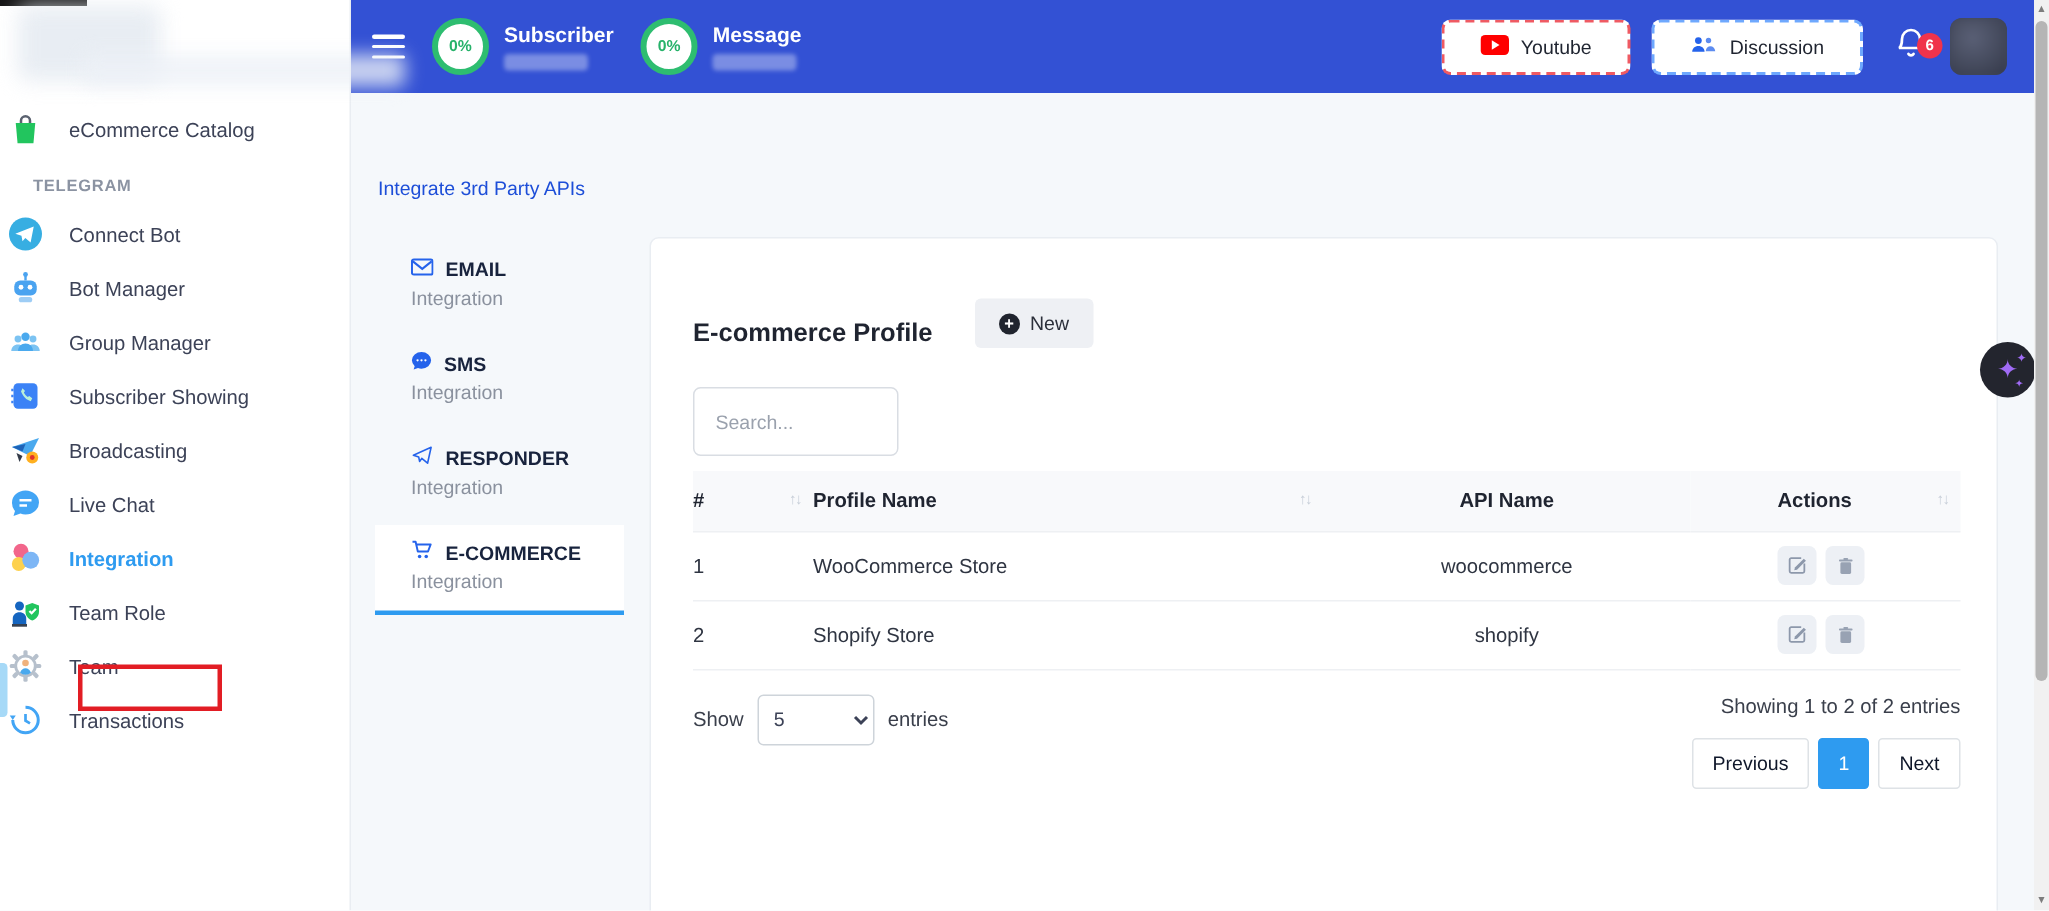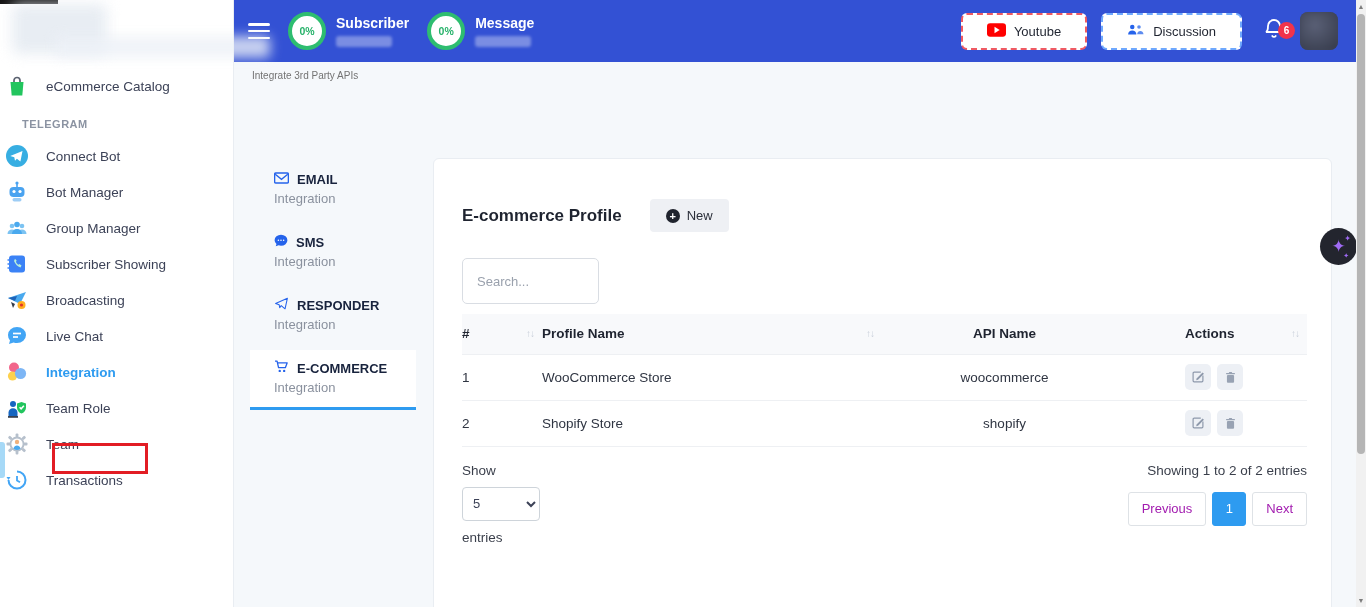--- a/index.html
+++ b/index.html
@@ -33,55 +33,55 @@
   .dash-btn.red { border:2px dashed #ef5a63; }
   .dash-btn.blue { border:2px dashed #6ea8fe; }
   .bell-wrap { position:relative; margin-left:6px; cursor:pointer; }
   .bell-badge { position:absolute; right:-9px; top:5px; width:17px; height:17px; background:#f0334b; color:#fff; border-radius:50%; font-size:10px; font-weight:bold; display:flex; align-items:center; justify-content:center; }
   .avatar { width:38px; height:38px; border-radius:8px; background:#3f4457; overflow:hidden; cursor:pointer; }
   .avatar i { display:block; width:100%; height:100%; background:radial-gradient(circle at 40% 35%, #5a6076, #343949); filter:blur(2px); }
 
   
   .content { position:absolute; left:234px; top:62px; width:1122px; height:545px; background:#f5f8fb; }
   .page-title { font-size:22px; font-weight:bold; color:#1f2430; padding:28px 0 0 18px; }
-  .page-subtitle { font-size:10px; color:#737373; padding:8px 0 0 18px; }
+  .page-subtitle { font-size:13px; color:#1d4ed8; padding:8px 0 0 18px;margin-top:48px; }
 
   .subnav { position:absolute; left:16px; top:100px; width:166px; }
   .subnav-item { padding:10px 0 10px 24px; margin-bottom:8px; cursor:pointer; }
   .subnav-item .t { display:flex; align-items:center; gap:8px; font-size:13px; font-weight:bold; color:#18233d; }
   .subnav-item .s { font-size:13px; color:#8a919e; margin-top:4px; }
   .subnav-item.active { background:#ffffff; border-bottom:3px solid #2e9bf0; padding-bottom:12px; }
 
   .card { position:absolute; left:199px; top:96px; width:899px; height:540px; background:#ffffff; border:1px solid #e9edf2; border-radius:6px; padding:40px 28px 20px 28px; }
-  .card-head { display:flex; align-items:center; gap:28px; }
+  .card-head { display:flex; align-items:flex-end; gap:28px; }
   .card-title { font-size:17px; font-weight:bold; color:#1f2430; }
   .new-btn { display:flex; align-items:center; gap:7px; background:#eef0f4; border:none; border-radius:4px; padding:9px 16px; font-size:13px; color:#2b2f3a; cursor:pointer; font-family:inherit; }
   .plus-ic { width:14px; height:14px; border-radius:50%; background:#20242e; color:#fff; font-size:11px; line-height:14px; text-align:center; font-weight:bold; }
   .search-input { margin-top:26px; width:137px; height:46px; border:1px solid #d9dde3; border-radius:5px; padding:0 14px; font-size:13px; color:#3c4257; font-family:Liberation Sans, sans-serif; outline:none; display:block; }
   .search-input::placeholder { color:#9aa1ad; }
 
   table.grid { margin-top:10px; width:845px; border-collapse:collapse; }
   .grid th { background:#f8f9fb; height:40px; font-size:13.5px; color:#1f2430; text-align:left; font-weight:bold; }
   .grid td { height:46px; font-size:13.5px; color:#2f3542; border-bottom:1px solid #eef0f3; }
   .grid thead tr { border-bottom:1px solid #eef0f3; }
   .col-num { width:80px; } .col-profile { width:340px; } .col-api { width:245px; } .col-actions { width:180px; }
   .th-inner { display:flex; align-items:center; justify-content:space-between; padding-right:8px; }
   .sorter { font-size:10px; color:#c8cfd9; letter-spacing:-1px; cursor:pointer; }
   .sorter::before { content:"↑↓"; }
   .cell-center { text-align:center !important; }
   .actions-pad { padding-left:58px; }
   .act-btn { width:26px; height:26px; border-radius:5px; background:#edf0f5; border:none; display:inline-flex; align-items:center; justify-content:center; margin-right:6px; cursor:pointer; }
 
   .tfoot-row { display:flex; align-items:flex-start; justify-content:space-between; margin-top:16px; width:845px; }
-  .show-group { display:flex; align-items:flex-start; gap:9px; font-size:13.5px; color:#3a3f4b;flex-direction:column; }
+  .show-group { display:flex; align-items:center; gap:9px; font-size:13.5px; color:#3a3f4b; }
   .show-select { width:78px; height:34px; border:1px solid #ced4da; border-radius:4px; font-size:13px; color:#3c4257; padding:0 6px; font-family:inherit; background:#fff; }
   .right-foot { display:flex; flex-direction:column; align-items:flex-end; gap:14px; }
   .summary { font-size:13.5px; color:#3a3f4b; }
   .pager { display:flex; gap:6px; }
-  .page-btn { height:34px; border:1px solid #dee2e6; background:#fff; color:#a21caf; font-size:13px; border-radius:3px; padding:0 13px; cursor:pointer; font-family:inherit; }
+  .page-btn { height:34px; border:1px solid #dee2e6; background:#fff; color:#0f172a; font-size:13px; border-radius:3px; padding:0 13px; cursor:pointer; font-family:inherit; }
   .page-btn.current { background:#2e9bf0; border-color:#2e9bf0; color:#fff; width:34px; padding:0; }
 
   
   .ai-fab { position:absolute; right:9px; top:228px; width:37px; height:37px; border-radius:50%; background:#23252e; z-index:8; cursor:pointer; display:flex; align-items:center; justify-content:center; }
   .ai-fab .sp1 { color:#a06bf5; font-size:17px; line-height:1; }
   .ai-fab .sp2 { color:#a06bf5; font-size:8px; position:absolute; right:6px; top:6px; }
   .ai-fab .sp3 { color:#a06bf5; font-size:7px; position:absolute; right:8px; bottom:5px; }
   .scrollbar { position:absolute; right:0; top:0; width:10px; height:607px; background:#f1f1f1; z-index:10; }
   .sb-arrow { position:absolute; left:0; width:10px; height:13px; color:#7d7d7d; font-size:7px; text-align:center; line-height:13px; cursor:pointer; }
   .sb-thumb { position:absolute; left:1px; top:14px; width:8px; height:440px; background:#b5b5b5; border-radius:4px; cursor:pointer; }

